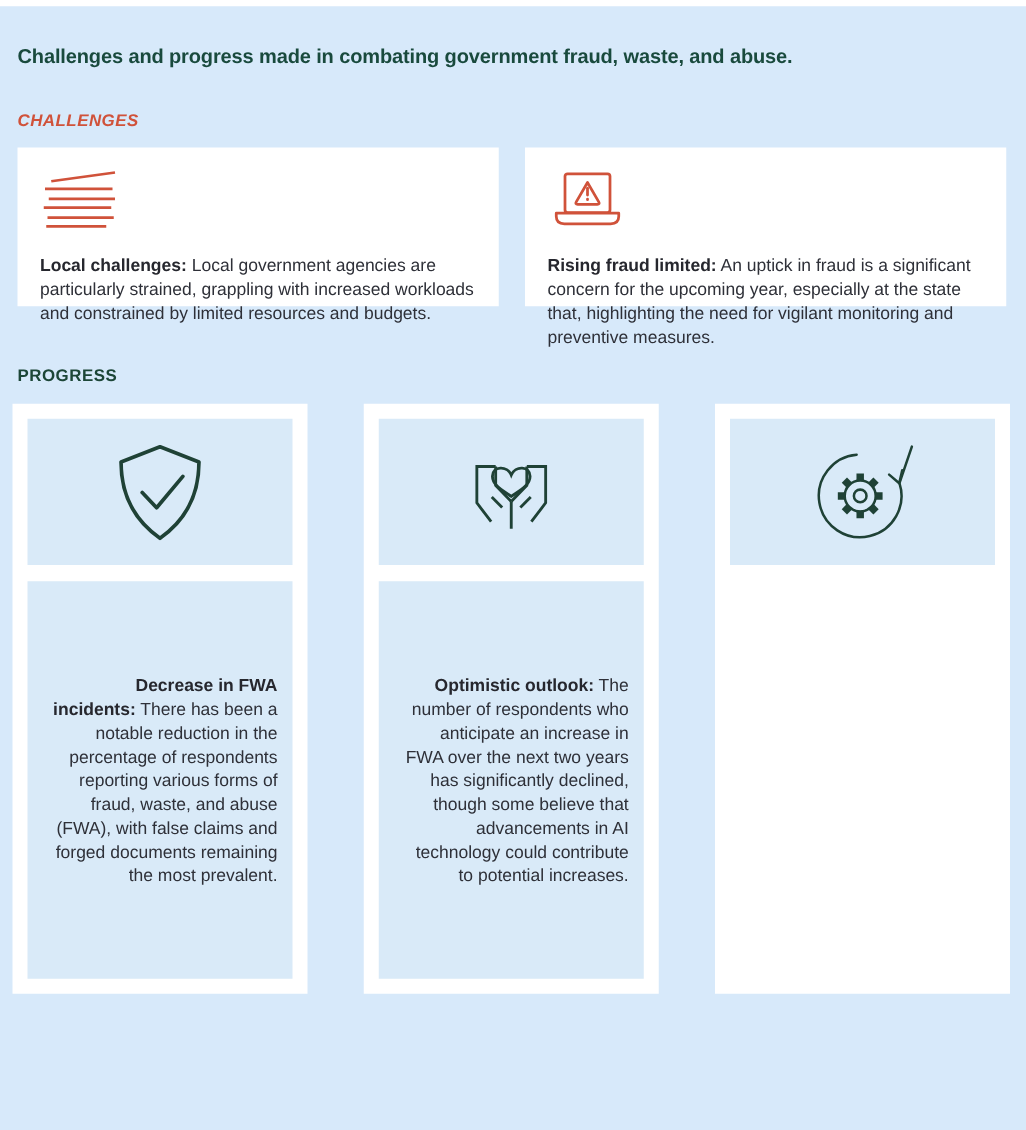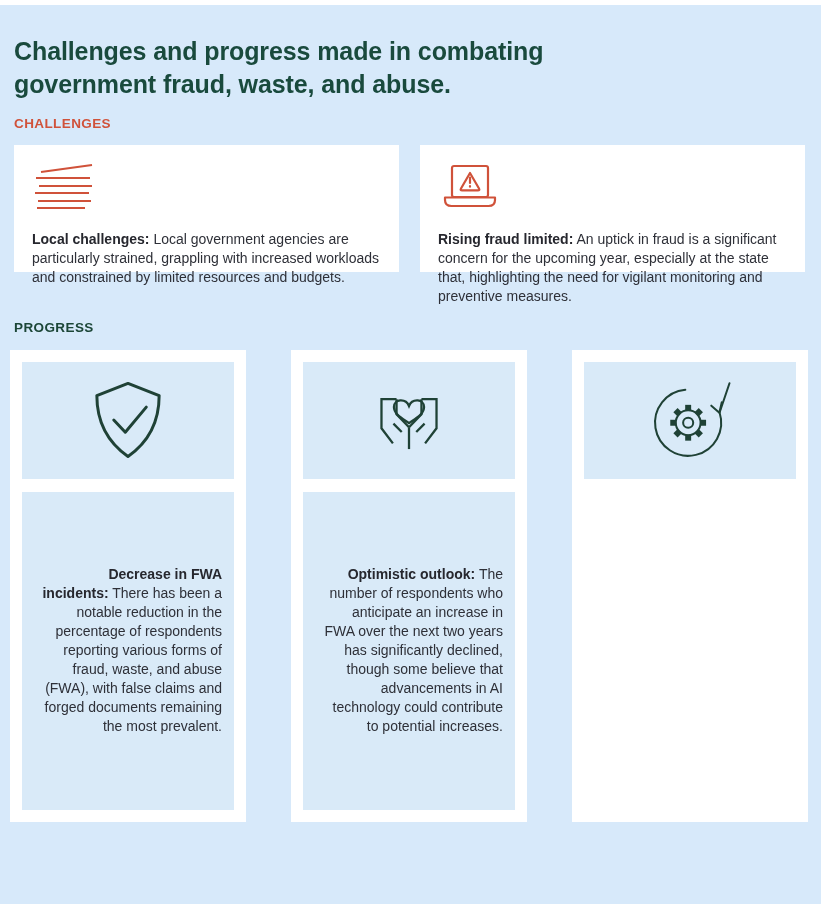--- a/index.html
+++ b/index.html
@@ -16,34 +16,34 @@
   body{
     background:var(--bg);
     font-family:"Liberation Sans","DejaVu Sans",sans-serif;
     color:var(--ink);
     position:relative;
     overflow:hidden;
   }
   .top-strip{height:5px;background:#ffffff;width:100%;}
   .container{padding:30px 16px 0 14px;}
   .page-title{
-    font-size:25px;
+    font-size:16px;
     font-weight:700;
     color:var(--green);
     line-height:1.33;
     width:640px;
     letter-spacing:-0.1px;
   }
   .section-label{
     font-size:13.5px;
     font-weight:700;
     letter-spacing:0.4px;
     text-transform:uppercase;
   }
-  .label-challenges{color:var(--orange);margin-top:14px;}
+  .label-challenges{color:var(--orange);margin-top:33px;font-style:italic;}
   .label-progress{color:#1c4637;margin-top:48px;}
   .cards-challenges{
     display:flex;
     gap:21px;
     margin-top:14px;
   }
   .challenge-card{
     flex:1;
     background:var(--card);
     height:127px;

